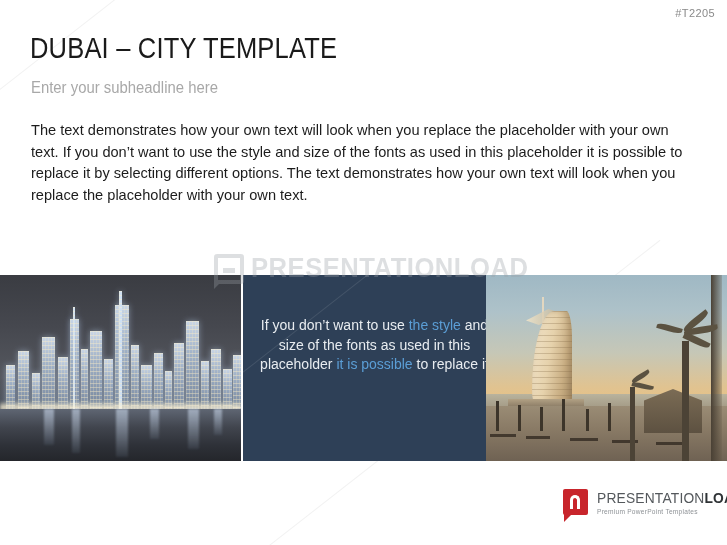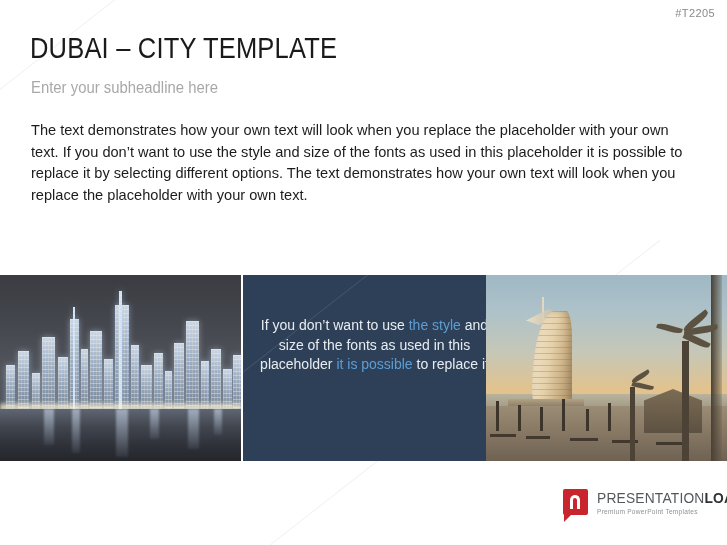--- a/index.html
+++ b/index.html
@@ -462,20 +462,24 @@
 
       <div class="frond" style="left:198px; top:52px;  width:30px; height:7px;  transform:rotate(-38deg);"></div>
       <div class="frond" style="left:198px; top:54px;  width:34px; height:7px;  transform:rotate(-8deg);"></div>
       <div class="frond" style="left:198px; top:56px;  width:28px; height:7px;  transform:rotate(26deg);"></div>
       <div class="frond" style="left:196px; top:54px;  width:26px; height:6px;  transform:rotate(196deg);"></div>
       <div class="frond" style="left:146px; top:104px; width:20px; height:5px;  transform:rotate(-30deg);"></div>
       <div class="frond" style="left:146px; top:106px; width:22px; height:5px;  transform:rotate(14deg);"></div>
     </div>
   </div>
 
+  <div class="watermark">
+    <div class="wm-bubble"></div>
+    <div class="wm-text">PRESENTATIONLOAD</div>
+  </div>
 
   <div class="logo">
     <div class="logo-mark"></div>
     <div class="logo-words">
       <div class="logo-name"><span>PRESENTATION</span><b>LOAD</b></div>
       <div class="logo-tag">Premium PowerPoint Templates</div>
     </div>
   </div>
 
 </div>

